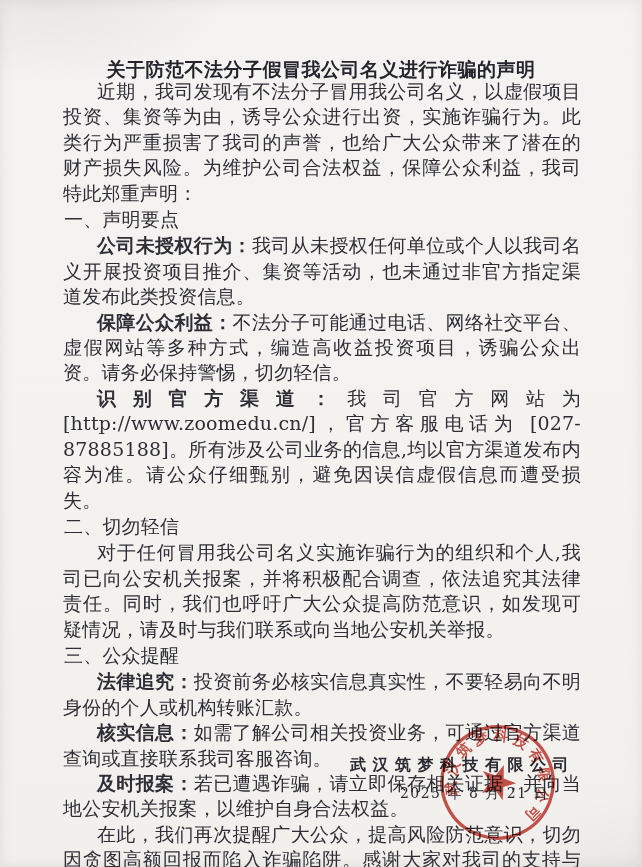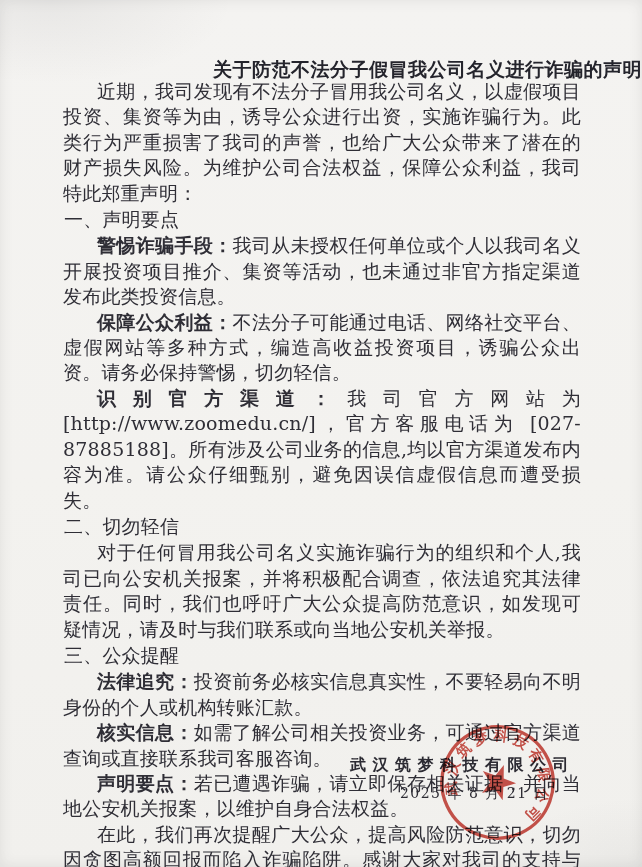--- a/index.html
+++ b/index.html
@@ -14,21 +14,21 @@
     overflow: hidden;
     color: #2f2e36;
     background:
       radial-gradient(ellipse 260px 120px at 8% 0%, rgba(70,70,75,0.07), transparent 70%),
       radial-gradient(ellipse 200px 100px at 100% 100%, rgba(70,70,75,0.05), transparent 70%),
       linear-gradient(180deg, #f4f3f1 0%, #f3f2ef 55%, #f1f0ed 100%);
     box-shadow: inset 0 0 14px rgba(60,60,60,0.10);
   }
   .title {
     position: absolute; top: 44px; left: 0; right: 0;
-    text-align: right;
+    text-align: center;
     font-size: 19px; font-weight: bold;
     letter-spacing: 0.5px;
     color: #24242c;
   }
   .body-text {
     position: absolute; top: 79px; left: 63px; width: 518px;
     font-size: 19px; line-height: 25.4px; letter-spacing: 0.2px;
     text-align: justify;
   }
   .para { margin: 0; text-indent: 34px; }
@@ -68,31 +68,31 @@
 
 <div class="page">
 
   <h1 class="title">关于防范不法分子假冒我公司名义进行诈骗的声明</h1>
 
   <div class="body-text">
 
     <p class="para">近期，我司发现有不法分子冒用我公司名义，以虚假项目投资、集资等为由，诱导公众进行出资，实施诈骗行为。此类行为严重损害了我司的声誉，也给广大公众带来了潜在的财产损失风险。为维护公司合法权益，保障公众利益，我司特此郑重声明：</p>
 
     <p class="heading">一、声明要点</p>
-    <p class="para"><span class="lead">警惕诈骗手段：</span><span>我司从未授权任何单位或个人以我司名义开展投资项目推介、集资等活动，也未通过非官方指定渠道发布此类投资信息。</span></p>
+    <p class="para"><span class="lead">公司未授权行为：</span><span>我司从未授权任何单位或个人以我司名义开展投资项目推介、集资等活动，也未通过非官方指定渠道发布此类投资信息。</span></p>
     <p class="para"><span class="lead">保障公众利益：</span><span>不法分子可能通过电话、网络社交平台、虚假网站等多种方式，编造高收益投资项目，诱骗公众出资。请务必保持警惕，切勿轻信。</span></p>
     <p class="para"><span class="lead">识别官方渠道：</span><span>我司官方网站为 [http://www.zoomedu.cn/]，官方客服电话为 [027-87885188]。所有涉及公司业务的信息,均以官方渠道发布内容为准。请公众仔细甄别，避免因误信虚假信息而遭受损失。</span></p>
 
     <p class="heading">二、切勿轻信</p>
     <p class="para"><span>对于任何冒用我公司名义实施诈骗行为的组织和个人,我司已向公安机关报案，并将积极配合调查，依法追究其法律责任。同时，我们也呼吁广大公众提高防范意识，如发现可疑情况，请及时与我们联系或向当地公安机关举报。</span></p>
 
     <p class="heading">三、公众提醒</p>
     <p class="para"><span class="lead">法律追究：</span><span>投资前务必核实信息真实性，不要轻易向不明身份的个人或机构转账汇款。</span></p>
     <p class="para"><span class="lead">核实信息：</span><span>如需了解公司相关投资业务，可通过官方渠道查询或直接联系我司客服咨询。</span></p>
-    <p class="para"><span class="lead">声明要点：</span><span>若已遭遇诈骗，请立即保存相关证据，并向当地公安机关报案，以维护自身合法权益。</span></p>
+    <p class="para"><span class="lead">及时报案：</span><span>若已遭遇诈骗，请立即保存相关证据，并向当地公安机关报案，以维护自身合法权益。</span></p>
     <p class="para"><span>在此，我们再次提醒广大公众，提高风险防范意识，切勿因贪图高额回报而陷入诈骗陷阱。感谢大家对我司的支持与信任,让我们共同携手,抵制诈骗行为，维护良好的市场秩序。</span></p>
 
   </div>
 
   <div class="signature-company">武汉筑梦科技有限公司</div>
   <div class="signature-date">2025 年 8 月 21 日</div>
 
   <svg class="seal" viewBox="0 0 124 124" aria-hidden="true">
     <g transform="rotate(20 62 62)">
       <circle class="seal-ring" cx="62" cy="62" r="57"></circle>

